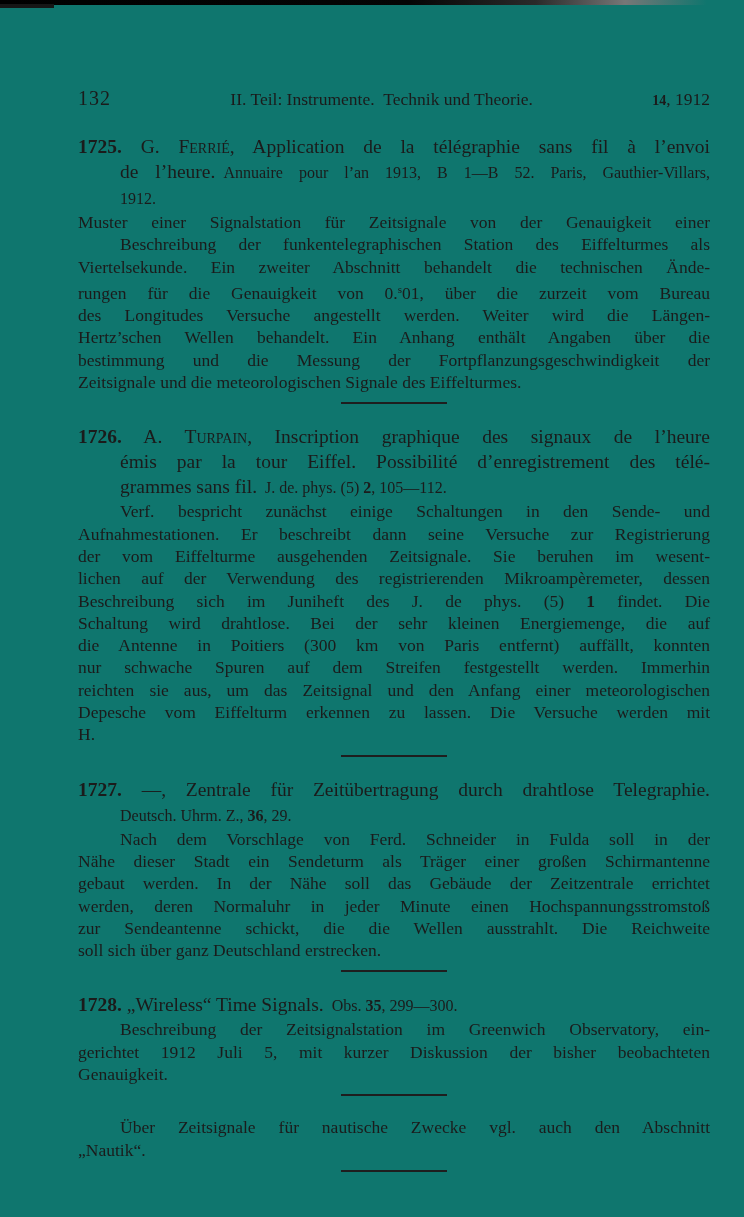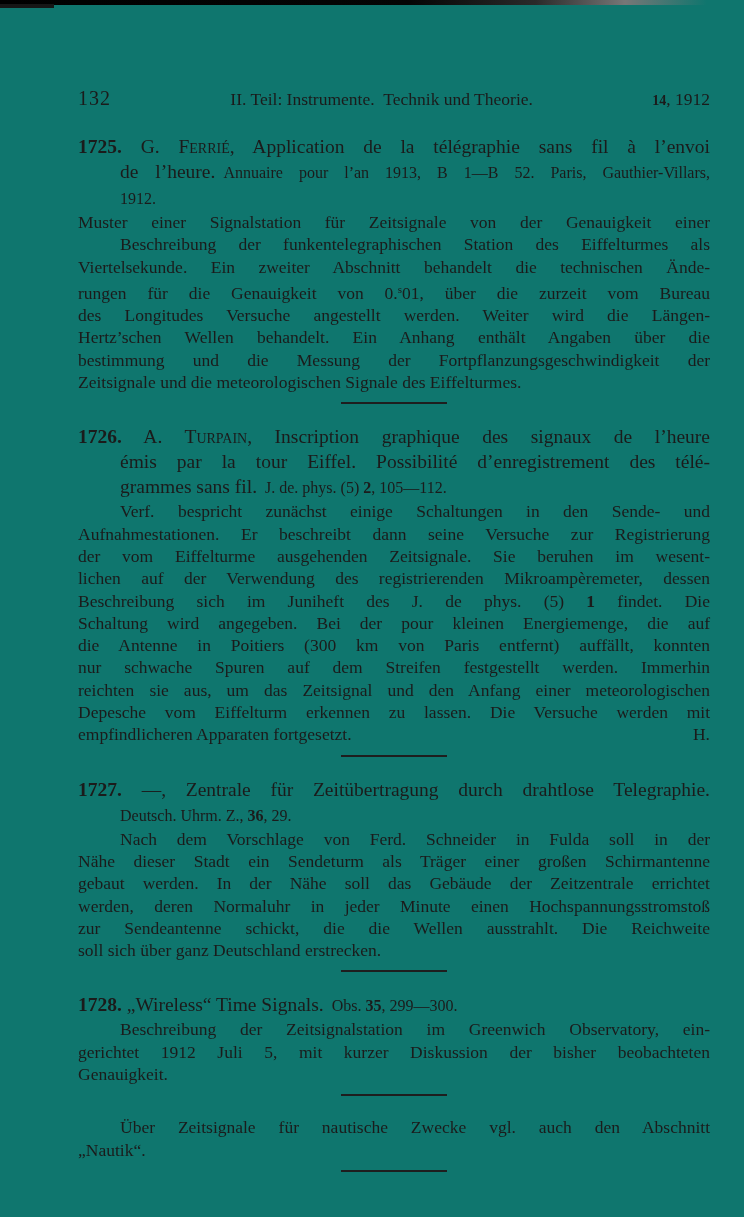--- a/index.html
+++ b/index.html
@@ -59,27 +59,26 @@
         </section>
         <section class="section">
           <div class="hl jl"><span class="st-n">1726.</span><span class="st-t"> A. T</span><span class="st-sc">urpain</span><span class="st-t">, Inscription graphique des signaux de l’heure</span></div>
           <div class="hl jl ind"><span class="st-t">émis par la tour Eiffel. Possibilité d’enregistrement des télé-</span></div>
           <div class="hl ll ind"><span class="st-t">grammes sans fil.</span><span class="st-c"> J. de. phys. (5) </span><span class="st-cb">2</span><span class="st-c">, 105—112.</span></div>
           <div class="bl jl first">Verf. bespricht zunächst einige Schaltungen in den Sende- und</div>
           <div class="bl jl">Aufnahmestationen. Er beschreibt dann seine Versuche zur Registrierung</div>
           <div class="bl jl">der vom Eiffelturme ausgehenden Zeitsignale. Sie beruhen im wesent-</div>
           <div class="bl jl">lichen auf der Verwendung des registrierenden Mikroampèremeter, dessen</div>
           <div class="bl jl"><span>Beschreibung sich im Juniheft des J. de phys. (5) </span><span class="st-b">1</span><span> findet. Die</span></div>
-          <div class="bl jl">Schaltung wird angegeben. Bei der pour kleinen Energiemenge, die auf</div>
+          <div class="bl jl">Schaltung wird drahtlose. Bei der sehr kleinen Energiemenge, die auf</div>
           <div class="bl jl">die Antenne in Poitiers (300 km von Paris entfernt) auffällt, konnten</div>
           <div class="bl jl">nur schwache Spuren auf dem Streifen festgestellt werden. Immerhin</div>
           <div class="bl jl">reichten sie aus, um das Zeitsignal und den Anfang einer meteorologischen</div>
           <div class="bl jl">Depesche vom Eiffelturm erkennen zu lassen. Die Versuche werden mit</div>
           <div class="bl ll flexline">
-            <span>empfindlicheren Apparaten fortgesetzt.</span>
             <span>H.</span>
           </div>
           <div class="rule"></div>
         </section>
         <section class="section">
           <div class="hl jl"><span class="st-n">1727.</span><span class="st-t"> —, Zentrale für Zeitübertragung durch drahtlose Telegraphie.</span></div>
           <div class="hl ll ind"><span class="st-c">Deutsch. Uhrm. Z., </span><span class="st-cb">36</span><span class="st-c">, 29.</span></div>
           <div class="bl jl first">Nach dem Vorschlage von Ferd. Schneider in Fulda soll in der</div>
           <div class="bl jl">Nähe dieser Stadt ein Sendeturm als Träger einer großen Schirmantenne</div>
           <div class="bl jl">gebaut werden. In der Nähe soll das Gebäude der Zeitzentrale errichtet</div>

